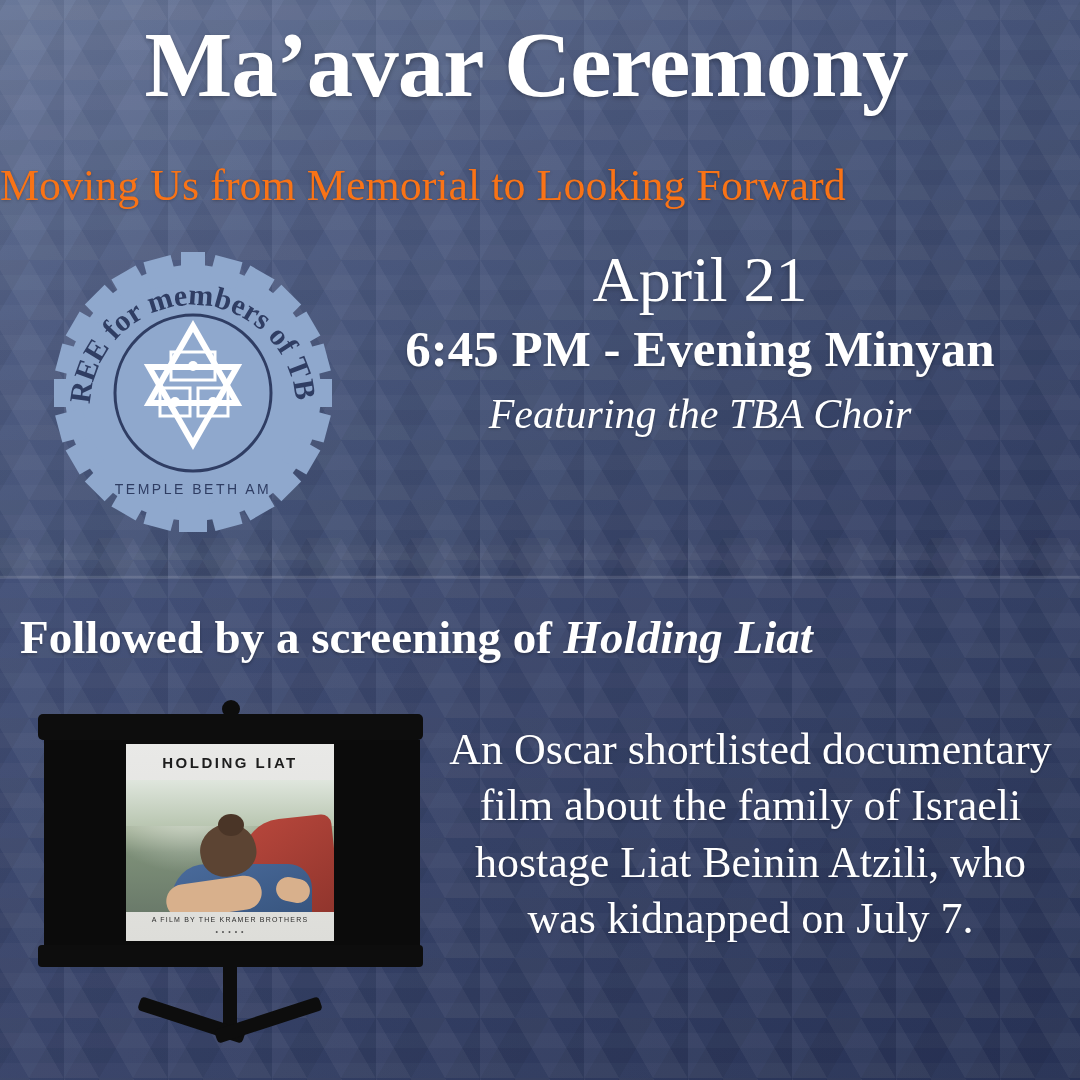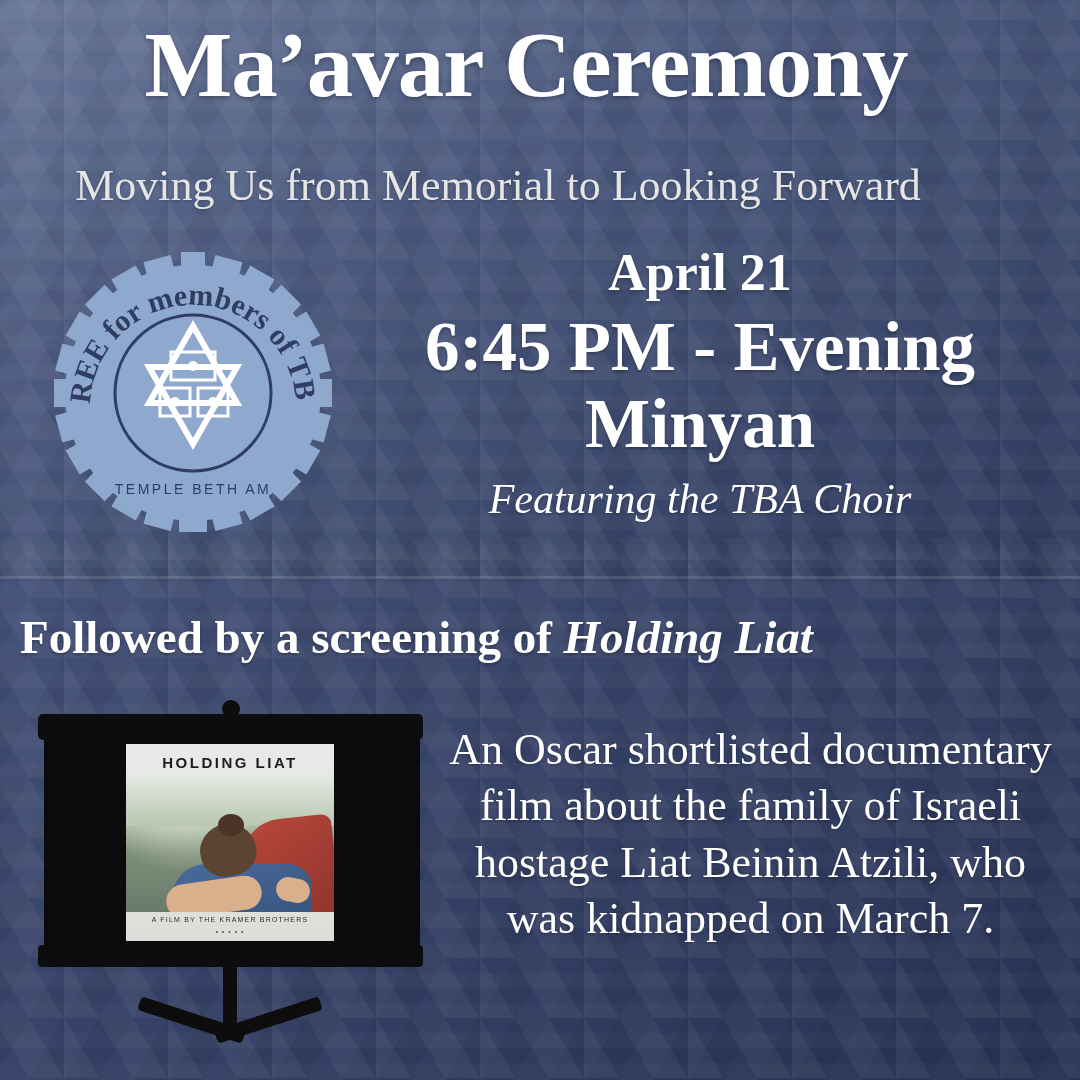--- a/index.html
+++ b/index.html
@@ -65,44 +65,43 @@
     font-size: 93px;
     line-height: 1.05;
     font-weight: bold;
     letter-spacing: -1px;
     text-shadow: 0 2px 4px rgba(0,0,0,0.28);
   }
   .subtitle {
     position: absolute;
     left: 0; top: 160px;
     width: 996px;
-    text-align: center;
-    color: #e5e5e5;
+    color: #f97316;
     font-size: 44px;
     line-height: 1.2;
     text-shadow: 0 1px 3px rgba(0,0,0,0.25);
   }
 
   
   .details {
     position: absolute;
     left: 340px; top: 246px;
     width: 720px;
     text-align: center;
     color: #ffffff;
   }
   .details .date {
-    font-size: 52px;
+    font-size: 64px;
     line-height: 1.05;
-    font-weight: bold;
+    font-weight: normal;
     text-shadow: 0 2px 4px rgba(0,0,0,0.3);
   }
   .details .time {
     margin-top: 8px;
-    font-size: 69px;
+    font-size: 51px;
     line-height: 1.12;
     font-weight: bold;
     text-shadow: 0 2px 3px rgba(0,0,0,0.28);
   }
   .details .featuring {
     margin-top: 12px;
     font-size: 42px;
     font-style: italic;
     font-weight: normal;
     text-shadow: 0 1px 3px rgba(0,0,0,0.25);
@@ -374,21 +373,21 @@
     <div class="time">
       <div>6:45 PM - Evening Minyan</div>
     </div>
     <div class="featuring">Featuring the TBA Choir</div>
   </div>
 
   <div class="screening">
     <span>Followed by a screening of </span><em>Holding Liat</em>
   </div>
 
-  <div class="blurb">An Oscar shortlisted documentary film about the family of Israeli hostage Liat Beinin Atzili, who was kidnapped on March 7.</div>
+  <div class="blurb">An Oscar shortlisted documentary film about the family of Israeli hostage Liat Beinin Atzili, who was kidnapped on July 7.</div>
 
   <div class="projector">
     <div class="proj-knob"></div>
     <div class="proj-bar"></div>
     <div class="proj-screen"></div>
     <div class="film-poster">
       <div class="film-title">HOLDING LIAT</div>
       <div class="film-art">
         <div class="art-sky"></div>
         <div class="art-shirt-red"></div>

